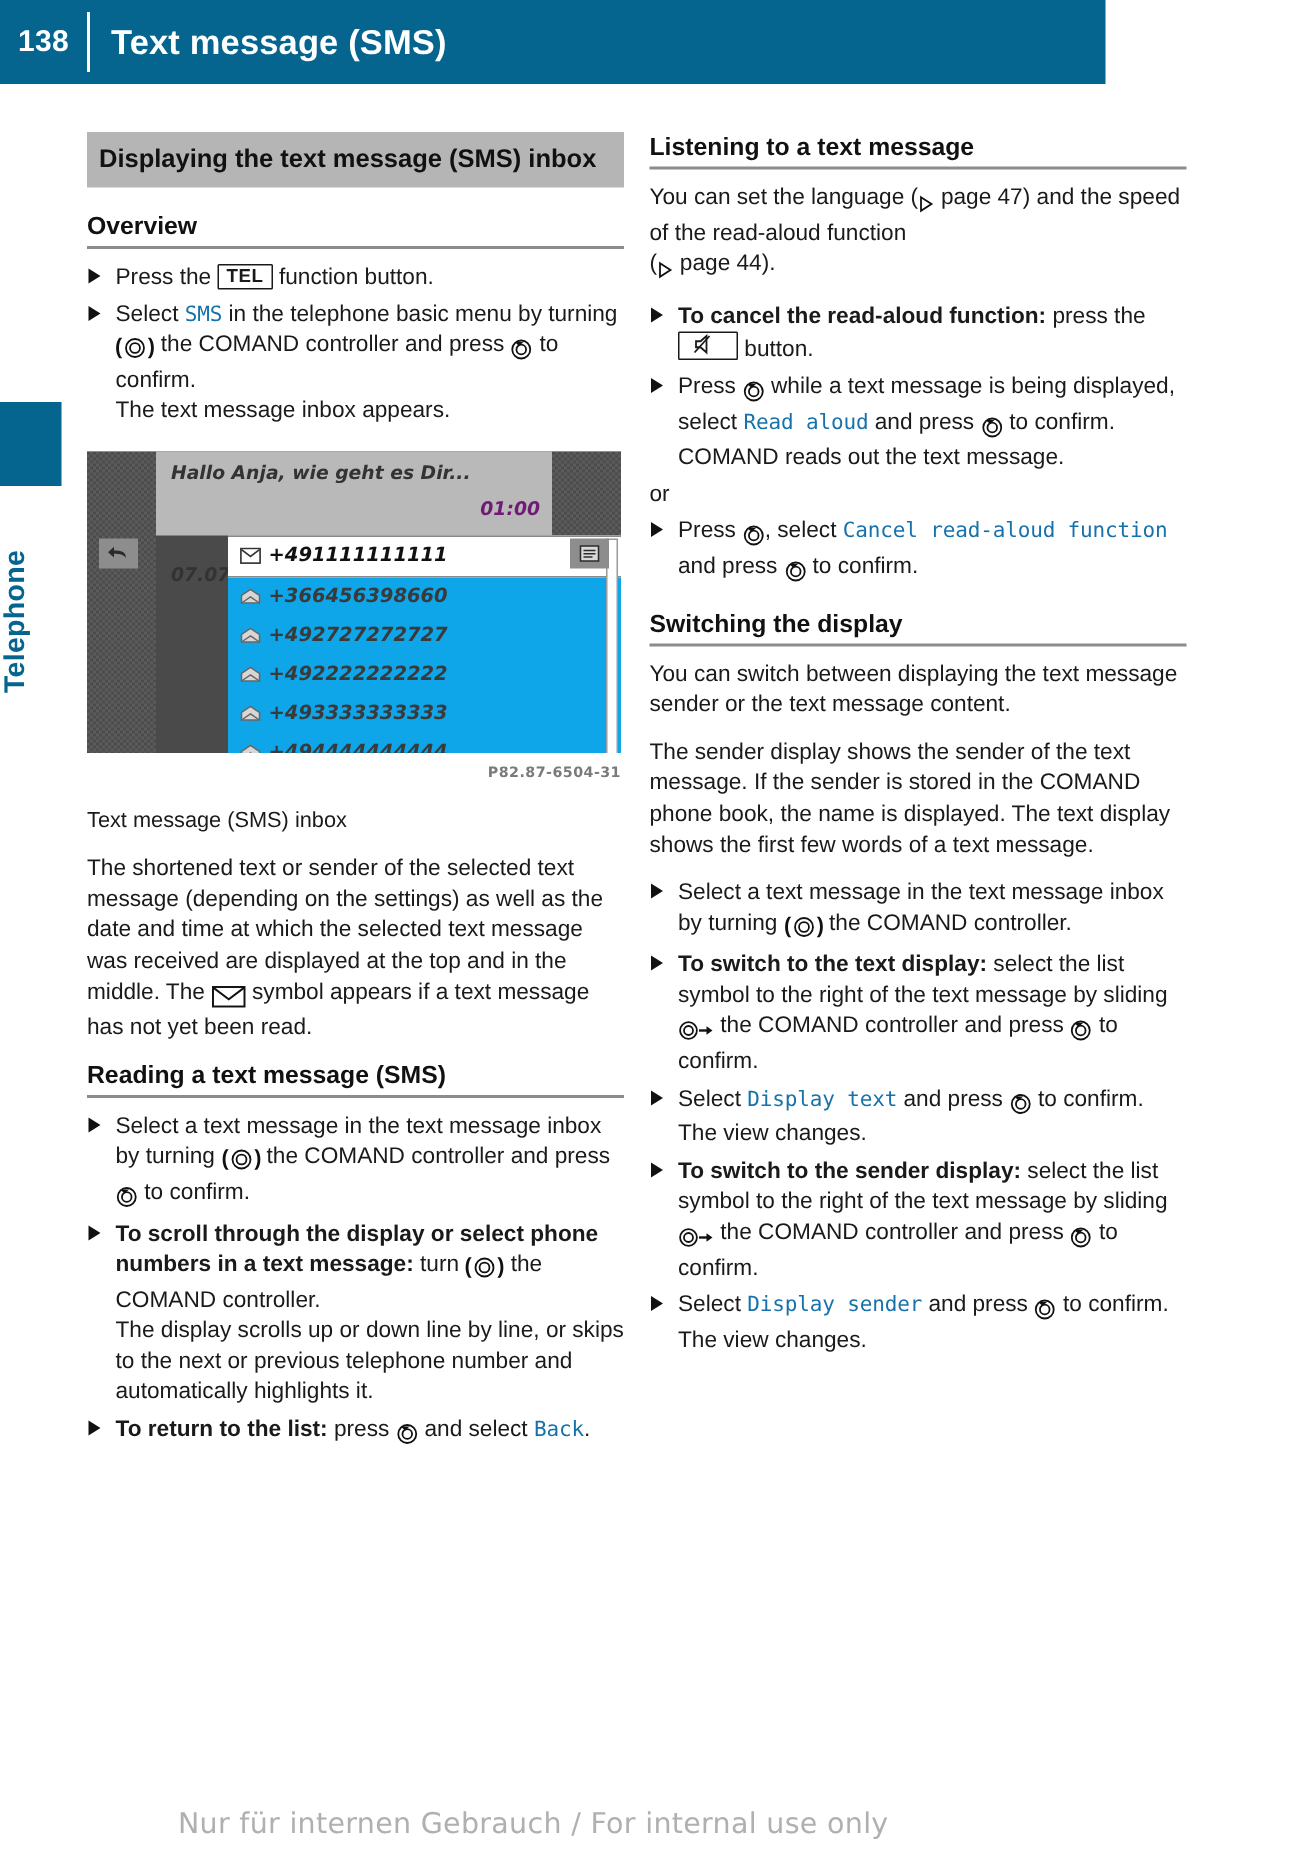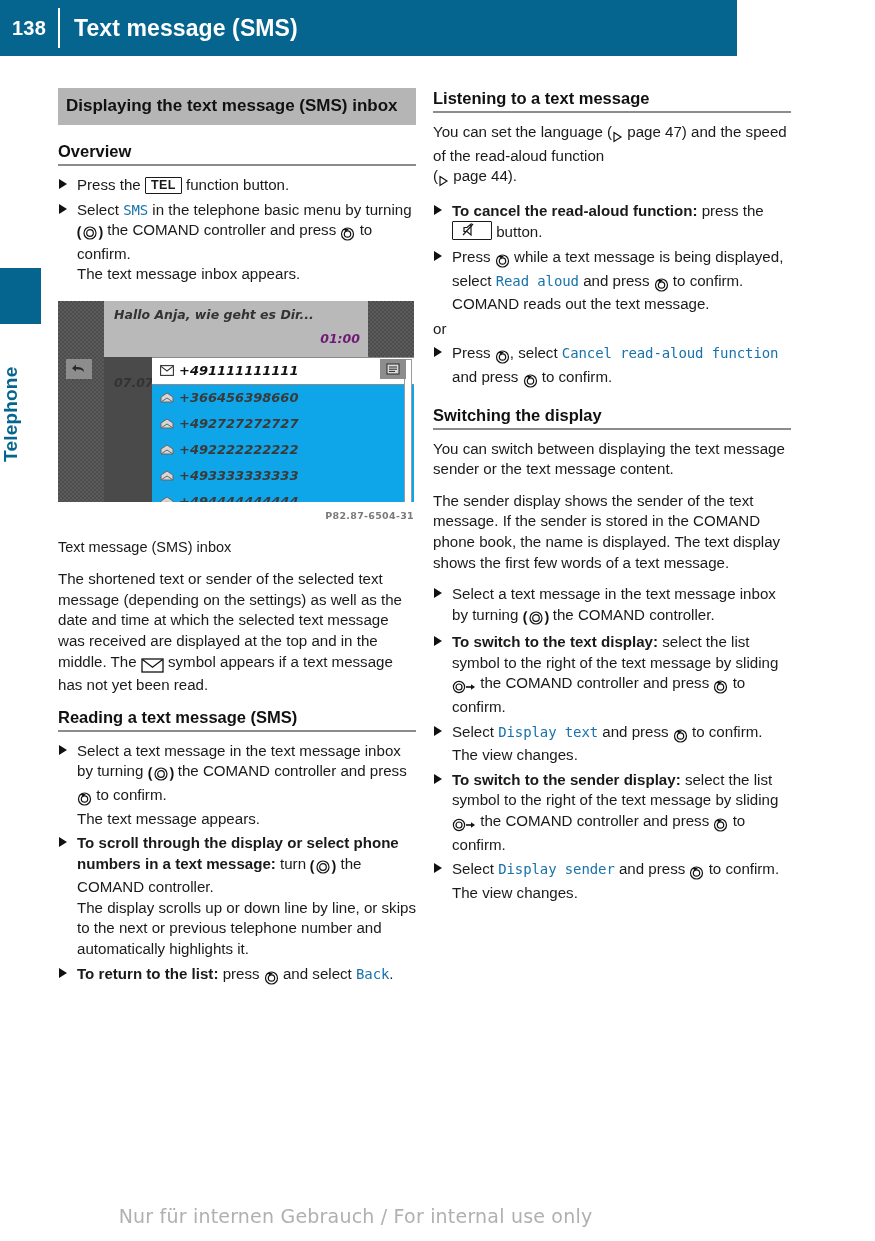--- a/index.html
+++ b/index.html
@@ -460,21 +460,20 @@
               <circle cx="13" cy="8" r="6" fill="none" stroke="#111" stroke-width="1.2"></circle>
               <circle cx="13" cy="8" r="3.3" fill="none" stroke="#111" stroke-width="1.2"></circle>
             </svg></span>
         <span>the COMAND controller and press</span>
         <span class="sym"><svg class="ic" width="15" height="15" viewBox="0 0 15 15">
               <circle cx="7.5" cy="8" r="6" fill="none" stroke="#111" stroke-width="1.2"></circle>
               <circle cx="7.5" cy="8" r="3.2" fill="none" stroke="#111" stroke-width="1.2"></circle>
               <path d="M3.2 3.0 L9.0 3.0 L6.0 5.6 Z" fill="#111"></path>
             </svg></span>
         <span>to confirm.</span>
-        <div>The text message appears.</div>
       </div>
 
       <div class="step">
         <span class="tri"></span><b>To scroll through the display or select phone numbers in a text message:</b>
         <span>turn</span>
         <span class="sym"><svg class="ic" width="26" height="16" viewBox="0 0 26 16">
               <path d="M4.5 1.2 C1.6 4.2 1.6 11.8 4.5 14.8 L2.6 14.8 C-0.3 11.8 -0.3 4.2 2.6 1.2 Z" fill="#111"></path>
               <path d="M21.5 1.2 C24.4 4.2 24.4 11.8 21.5 14.8 L23.4 14.8 C26.3 11.8 26.3 4.2 23.4 1.2 Z" fill="#111"></path>
               <circle cx="13" cy="8" r="6" fill="none" stroke="#111" stroke-width="1.2"></circle>
               <circle cx="13" cy="8" r="3.3" fill="none" stroke="#111" stroke-width="1.2"></circle>

